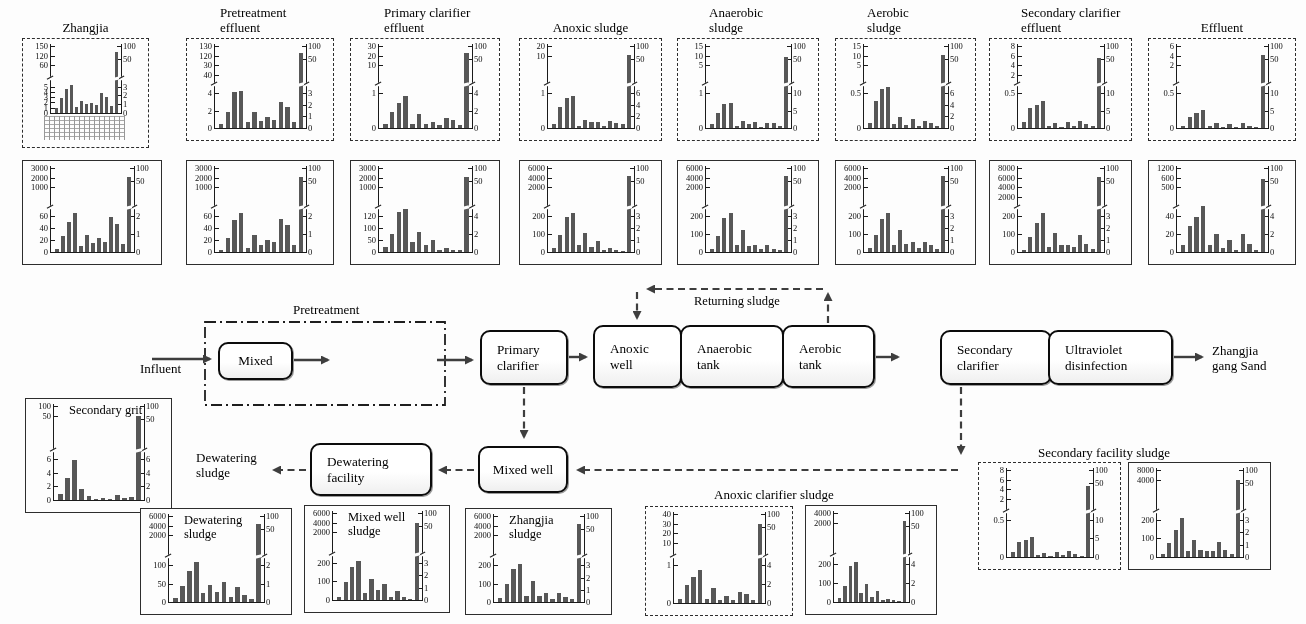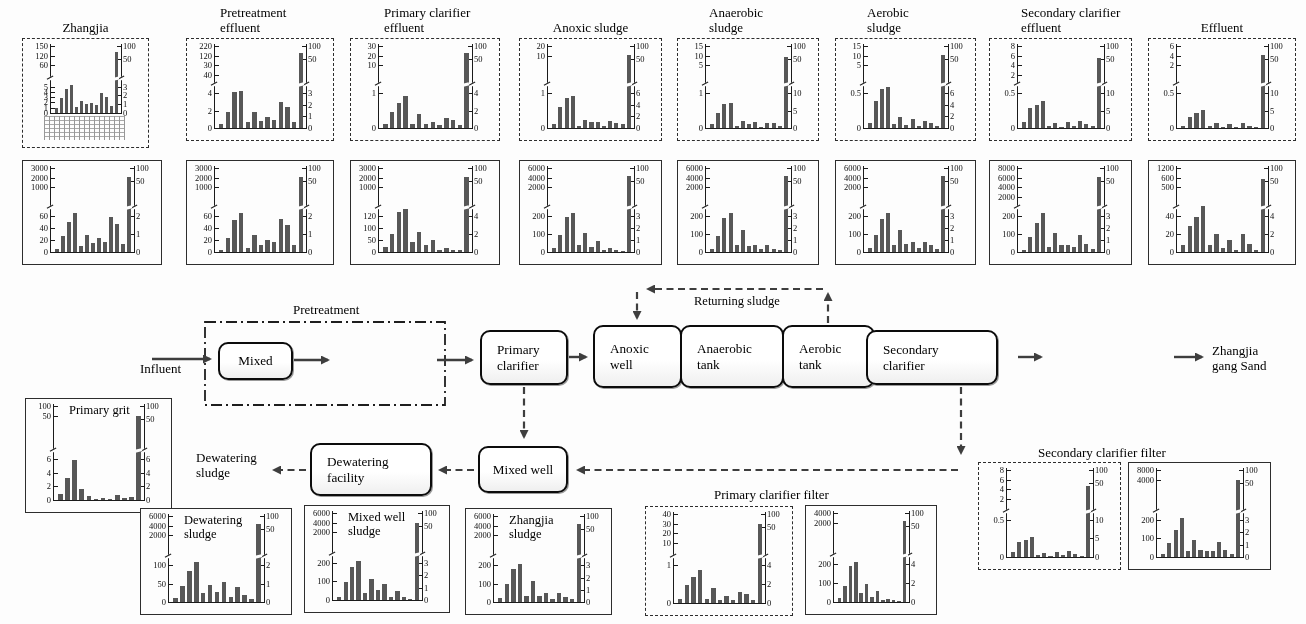--- a/index.html
+++ b/index.html
@@ -123,21 +123,21 @@
         <div class="bar" style="left: 91.85px; top: 12.62px; width: 3.3px; height: 61.38px;">
           <div class="bar-break" style="top: 25.08px;"></div>
         </div>
         <div class="xlbl-strip" style="left: 21px; top: 77px; width: 81px; height: 24px;"></div>
         <div class="chart-title-above center" style="top: -18.5px;">Zhangjia</div>
       </div>
       <div class="chart dashed" style="left: 186px; top: 38px; width: 148px; height: 103px;">
         <div class="axis" style="left: 27px; top: 5px; width: 1px; height: 84px;"></div>
         <div class="axis" style="left: 119px; top: 5px; width: 1px; height: 84px;"></div>
         <div class="axis" style="left: 27px; top: 89px; width: 93px; height: 1px;"></div>
-        <div class="tick-label" style="text-align: right; left: 0px; top: 3px; width: 25px;">220</div>
+        <div class="tick-label" style="text-align: right; left: 0px; top: 3px; width: 25px;">130</div>
         <div class="tick" style="left: 28px; top: 7px; width: 4px; height: 1px;"></div>
         <div class="tick-label" style="text-align: right; left: 0px; top: 12.5px; width: 25px;">120</div>
         <div class="tick" style="left: 28px; top: 16.5px; width: 4px; height: 1px;"></div>
         <div class="tick-label" style="text-align: right; left: 0px; top: 22px; width: 25px;">30</div>
         <div class="tick" style="left: 28px; top: 26px; width: 4px; height: 1px;"></div>
         <div class="tick-label" style="text-align: right; left: 0px; top: 31.5px; width: 25px;">40</div>
         <div class="tick" style="left: 28px; top: 35.5px; width: 4px; height: 1px;"></div>
         <div class="tick-label" style="text-align: right; left: 0px; top: 50.45px; width: 25px;">4</div>
         <div class="tick" style="left: 28px; top: 54.45px; width: 4px; height: 1px;"></div>
         <div class="tick-label" style="text-align: right; left: 0px; top: 67.725px; width: 25px;">2</div>
@@ -847,21 +847,21 @@
         <div class="bar" style="left: 60.5375px; top: 97.28px; width: 4.675px; height: 3.72px;"></div>
         <div class="bar" style="left: 67.6208px; top: 100.07px; width: 4.675px; height: 0.93px;"></div>
         <div class="bar" style="left: 74.7042px; top: 99.14px; width: 4.675px; height: 1.86px;"></div>
         <div class="bar" style="left: 81.7875px; top: 100.07px; width: 4.675px; height: 0.93px;"></div>
         <div class="bar" style="left: 88.8708px; top: 96.35px; width: 4.675px; height: 4.65px;"></div>
         <div class="bar" style="left: 95.9542px; top: 99.14px; width: 4.675px; height: 1.86px;"></div>
         <div class="bar" style="left: 103.037px; top: 98.21px; width: 4.675px; height: 2.79px;"></div>
         <div class="bar" style="left: 110.121px; top: 17.3px; width: 4.675px; height: 83.7px;">
           <div class="bar-break" style="top: 32.55px;"></div>
         </div>
-        <div class="chart-title-inside" style="left: 43px; top: 5px;">Primary grit</div>
+        <div class="chart-title-inside" style="left: 43px; top: 5px;">Secondary grit</div>
       </div>
       <div class="chart solid" style="left: 140px; top: 508px; width: 152px; height: 107px;">
         <div class="axis" style="left: 27px; top: 5px; width: 1px; height: 88px;"></div>
         <div class="axis" style="left: 123px; top: 5px; width: 1px; height: 88px;"></div>
         <div class="axis" style="left: 27px; top: 93px; width: 97px; height: 1px;"></div>
         <div class="tick-label" style="text-align: right; left: 0px; top: 3px; width: 25px;">6000</div>
         <div class="tick" style="left: 28px; top: 7px; width: 4px; height: 1px;"></div>
         <div class="tick-label" style="text-align: right; left: 0px; top: 12.5px; width: 25px;">4000</div>
         <div class="tick" style="left: 28px; top: 16.5px; width: 4px; height: 1px;"></div>
         <div class="tick-label" style="text-align: right; left: 0px; top: 22px; width: 25px;">2000</div>
@@ -1186,35 +1186,39 @@
 well</span>
     </div>
   <div class="node tank" style="left:680px;top:325px;width:104px;height:63px">
       <span>Anaerobic
 tank</span>
     </div>
   <div class="node tank" style="left:782px;top:325px;width:93px;height:63px">
       <span>Aerobic
 tank</span>
     </div>
-  <div class="node tank" style="left:866px;top:330px;width:132px;height:55px">
+  <div class="node tank" style="left:940px;top:330px;width:112px;height:55px">
       <span>Secondary
 clarifier</span>
+    </div>
+  <div class="node tank" style="left:1048px;top:330px;width:125px;height:55px">
+      <span>Ultraviolet
+disinfection</span>
     </div>
   <div class="node tank" style="left:310px;top:443px;width:122px;height:53px">
       <span>Dewatering
 facility</span>
     </div>
   <div class="node" style="left:478px;top:446px;width:90px;height:47px">
       <span>Mixed well</span>
     </div>
 
   <div class="flabel" style="left:140px;top:361px">Influent</div>
   <div class="flabel" style="left:293px;top:302px">Pretreatment</div>
   <div class="flabel" style="left:694px;top:294px;font-size:12.5px">Returning sludge</div>
   <div class="flabel" style="left:1212px;top:343px;width:92px">Zhangjia
 gang Sand</div>
   <div class="flabel" style="left:196px;top:450px;width:84px">Dewatering
 sludge</div>
-  <div class="flabel" style="left:714px;top:487px">Primary clarifier filter</div>
-  <div class="flabel" style="left:1038px;top:445px">Secondary clarifier filter</div>
+  <div class="flabel" style="left:714px;top:487px">Anoxic clarifier sludge</div>
+  <div class="flabel" style="left:1038px;top:445px">Secondary facility sludge</div>
 
 </div>
 
 </body></html>

